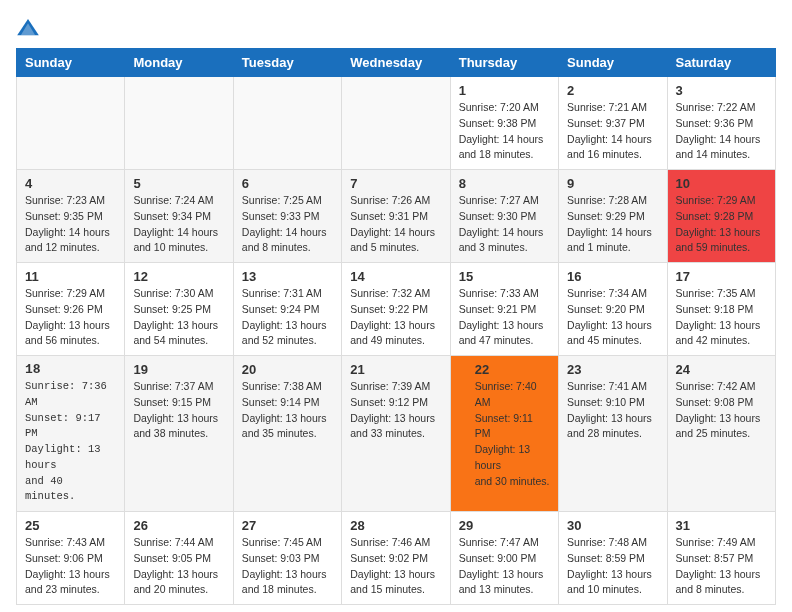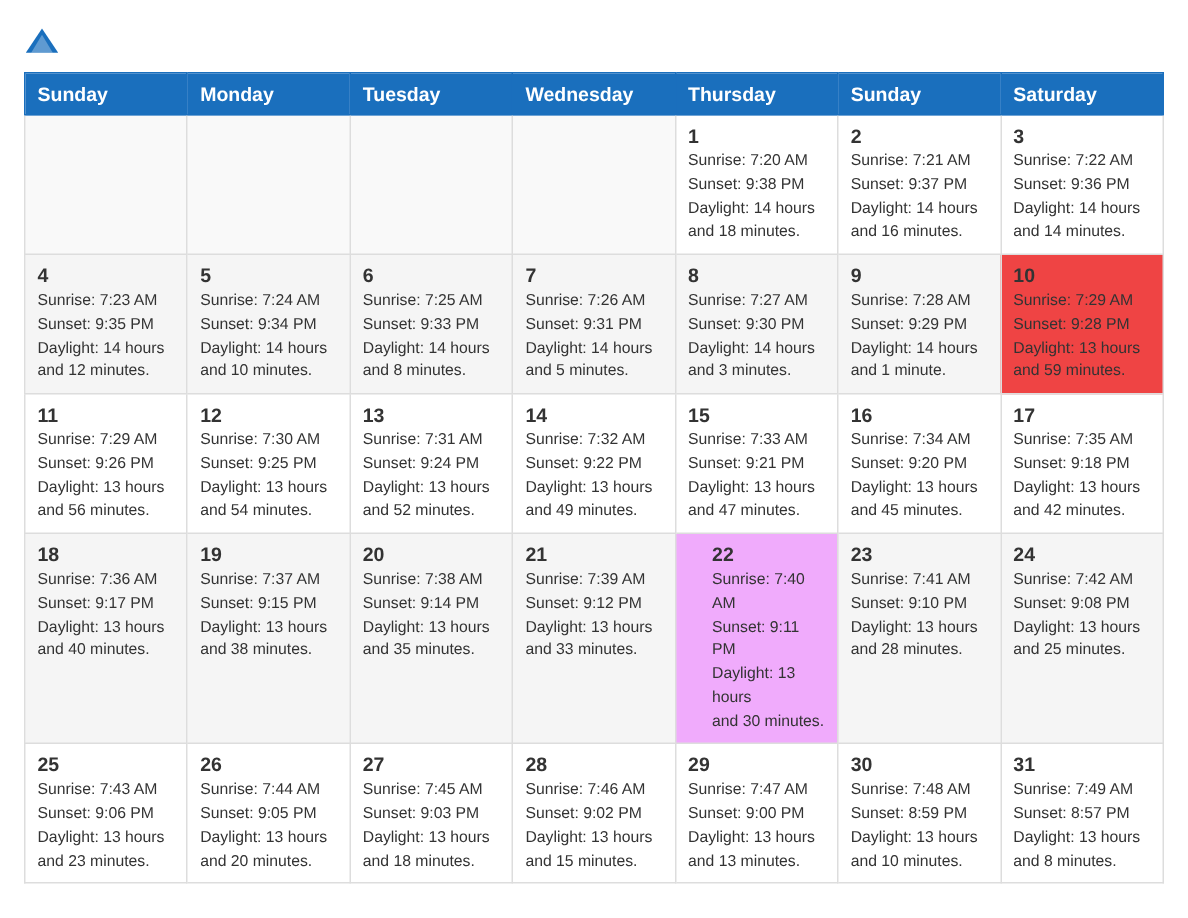--- a/index.html
+++ b/index.html
@@ -193,37 +193,37 @@
         <td>
           <span class="day-number">16</span>
           <div class="day-info">Sunrise: 7:34 AM<br>Sunset: 9:20 PM<br>Daylight: 13 hours<br>and 45 minutes.</div>
         </td>
         <td>
           <span class="day-number">17</span>
           <div class="day-info">Sunrise: 7:35 AM<br>Sunset: 9:18 PM<br>Daylight: 13 hours<br>and 42 minutes.</div>
         </td>
       </tr>
       <tr>
-        <td style="background: rgb(245, 245, 245);">
+        <td style="background: rgb(245, 245, 245); font-family: Liberation Mono, monospace;">
           <span class="day-number">18</span>
           <div class="day-info">Sunrise: 7:36 AM<br>Sunset: 9:17 PM<br>Daylight: 13 hours<br>and 40 minutes.</div>
         </td>
         <td style="background: rgb(245, 245, 245);">
           <span class="day-number">19</span>
           <div class="day-info">Sunrise: 7:37 AM<br>Sunset: 9:15 PM<br>Daylight: 13 hours<br>and 38 minutes.</div>
         </td>
         <td style="background: rgb(245, 245, 245); margin-top: 36px;">
           <span class="day-number">20</span>
           <div class="day-info">Sunrise: 7:38 AM<br>Sunset: 9:14 PM<br>Daylight: 13 hours<br>and 35 minutes.</div>
         </td>
         <td style="background: rgb(245, 245, 245);">
           <span class="day-number">21</span>
           <div class="day-info">Sunrise: 7:39 AM<br>Sunset: 9:12 PM<br>Daylight: 13 hours<br>and 33 minutes.</div>
         </td>
-        <td style="background: #f0abfc; padding-left: 24px;">
+        <td style="background: #f97316; padding-left: 24px;">
           <span class="day-number">22</span>
           <div class="day-info">Sunrise: 7:40 AM<br>Sunset: 9:11 PM<br>Daylight: 13 hours<br>and 30 minutes.</div>
         </td>
         <td style="background: rgb(245, 245, 245);">
           <span class="day-number">23</span>
           <div class="day-info">Sunrise: 7:41 AM<br>Sunset: 9:10 PM<br>Daylight: 13 hours<br>and 28 minutes.</div>
         </td>
         <td style="background: rgb(245, 245, 245);">
           <span class="day-number">24</span>
           <div class="day-info">Sunrise: 7:42 AM<br>Sunset: 9:08 PM<br>Daylight: 13 hours<br>and 25 minutes.</div>

